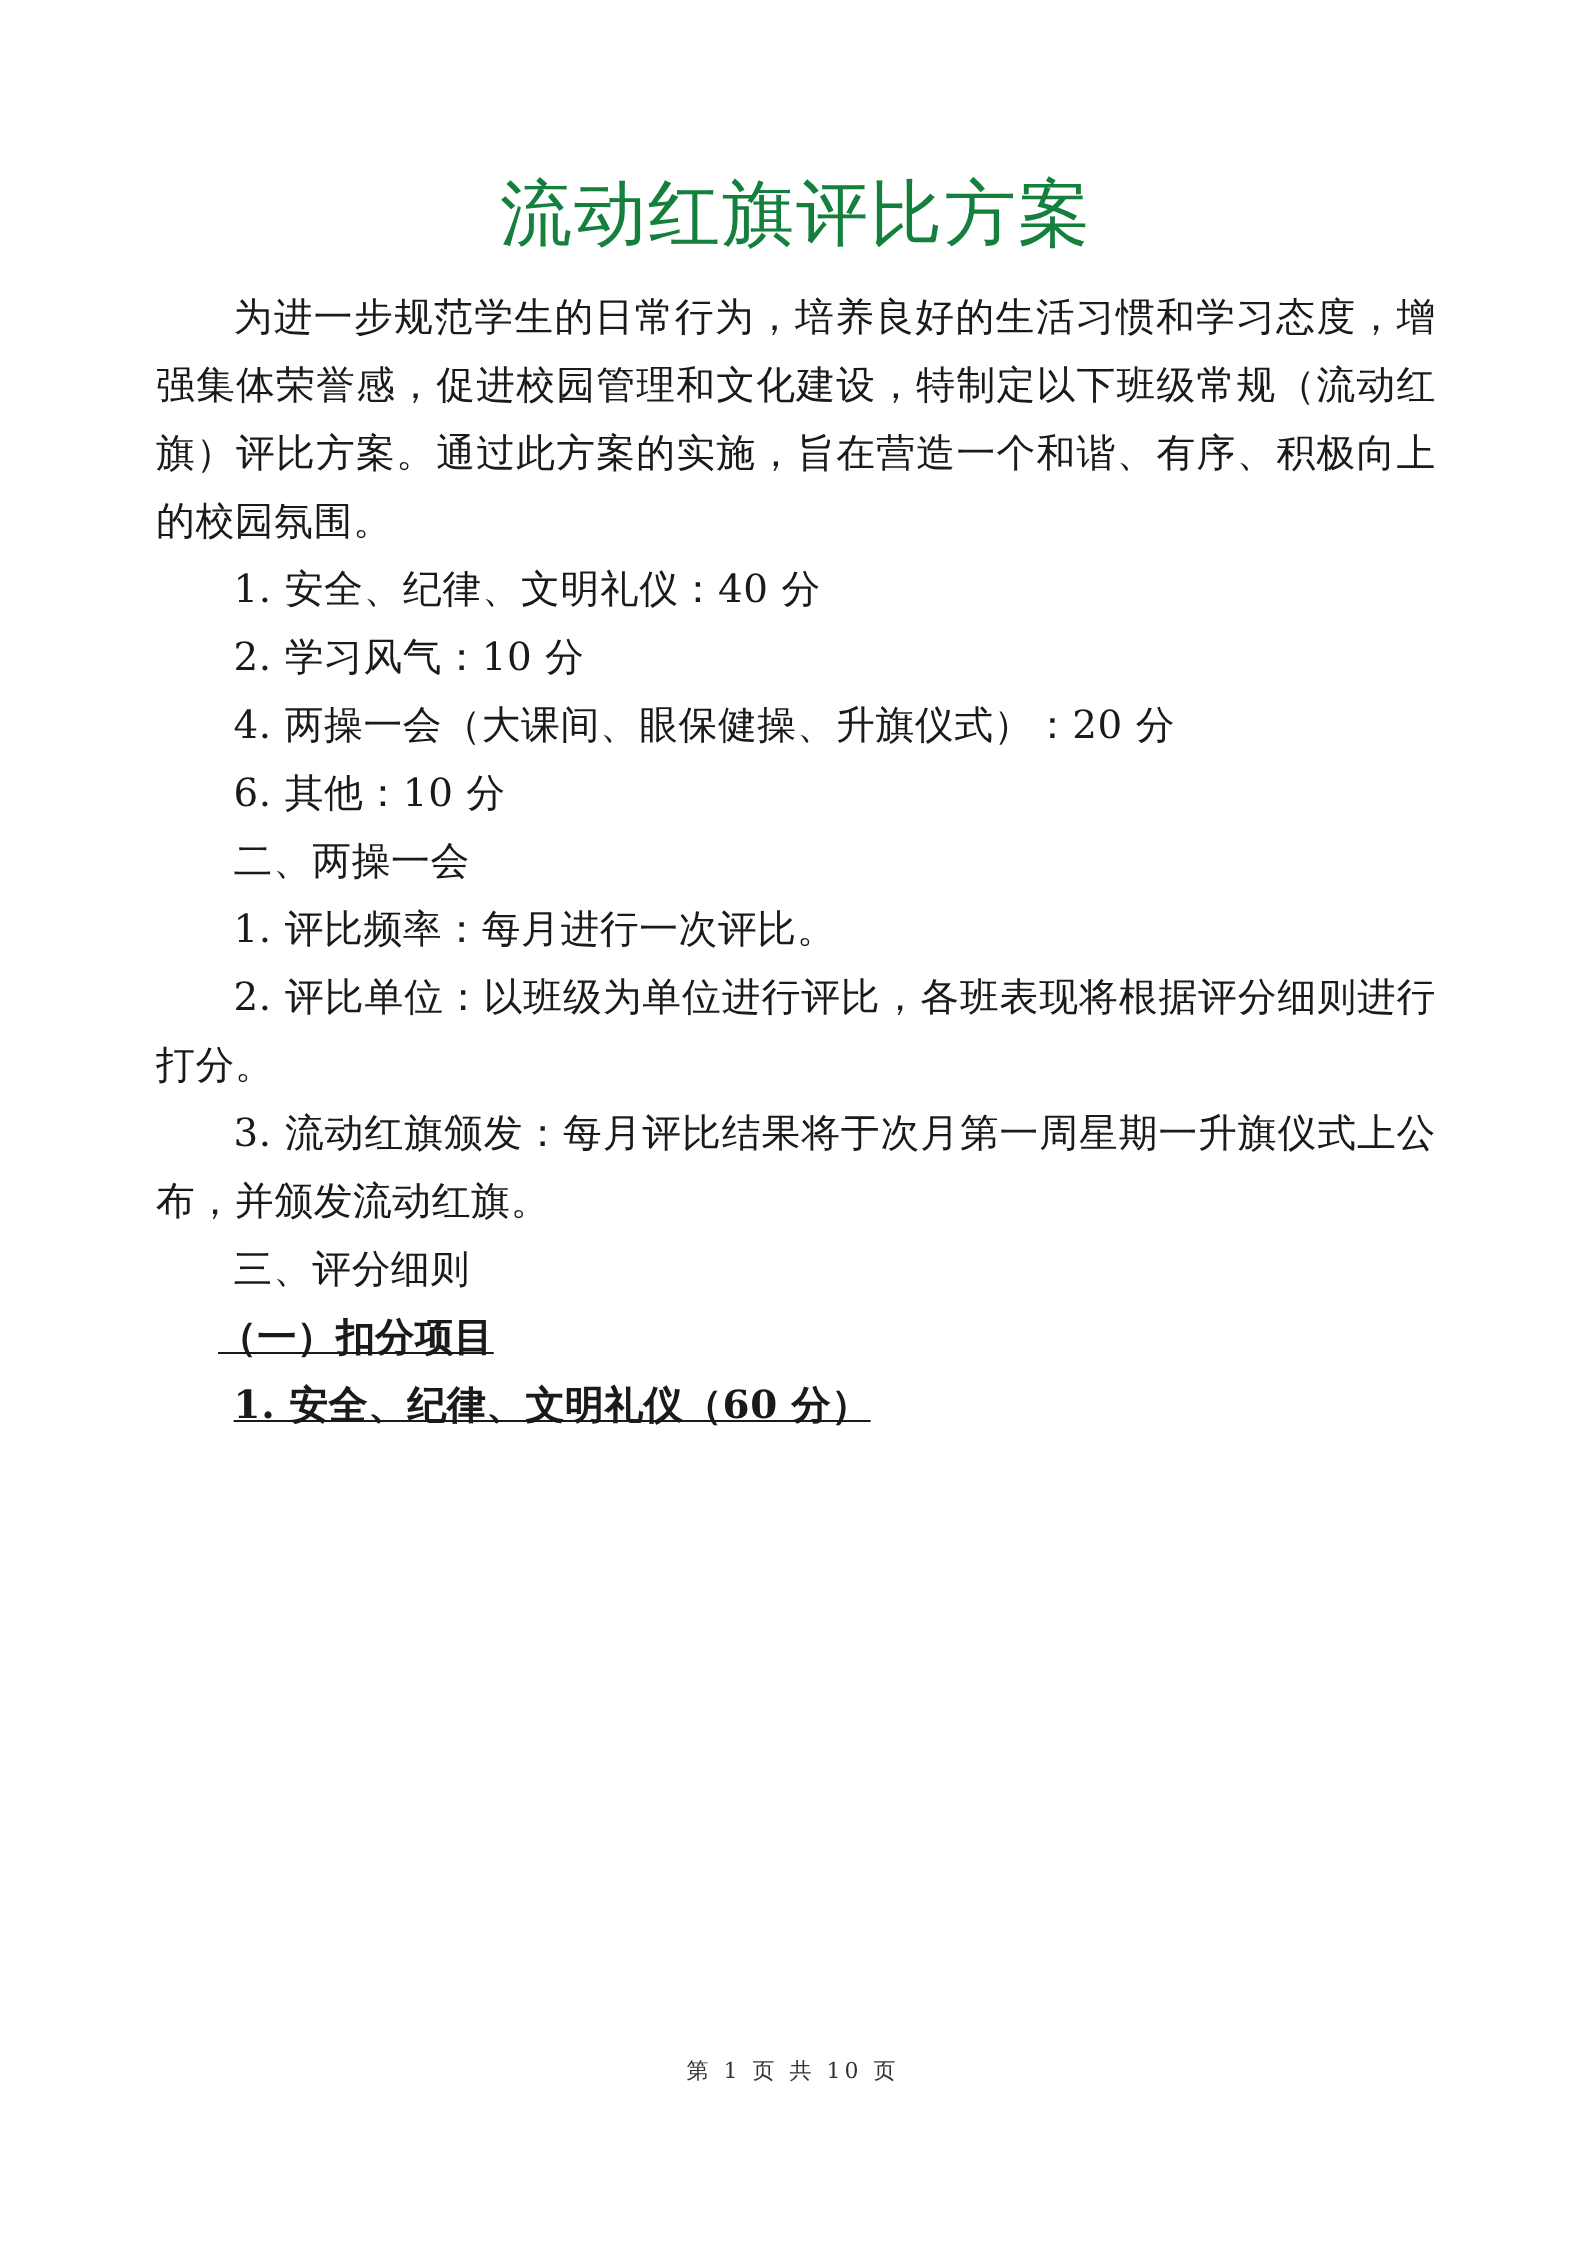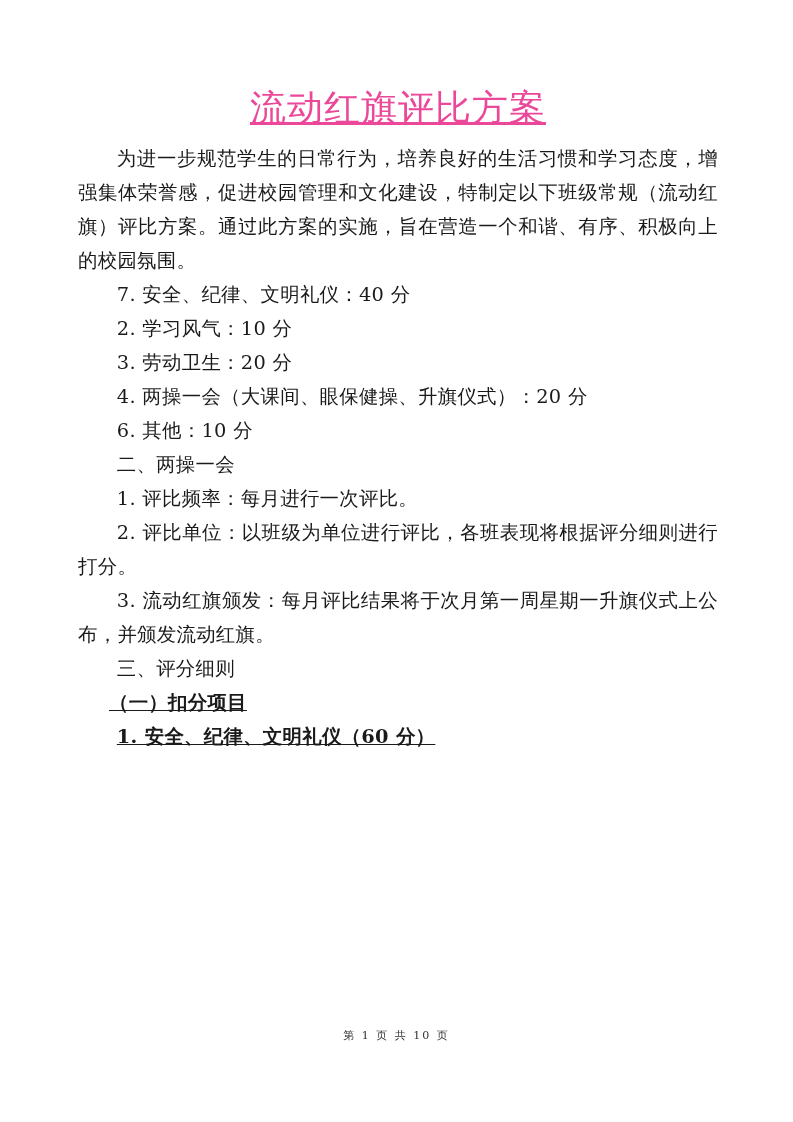--- a/index.html
+++ b/index.html
@@ -5,22 +5,21 @@
     html, body { margin: 0; padding: 0; background: #ffffff; }
     body {
       width: 793px; height: 1122px; position: relative; overflow: hidden;
       font-family: "DejaVu Serif", "Liberation Serif", serif;
       color: #1a1a1a;
     }
     .page { position: absolute; left: 78px; top: 0; width: 640px; }
     .title {
       position: absolute; top: 82px; left: 0; width: 640px;
       text-align: center; font-size: 36px; line-height: 52px; letter-spacing: 1px;
-      color: #ec4899;
-      text-decoration: underline;
+      color: #15803d;
     }
     .body { position: absolute; top: 142px; left: 0; width: 640px; }
     .p {
       font-size: 19.4px; line-height: 34px; margin: 0;
       text-align: justify; text-justify: inter-ideograph; letter-spacing: 0.3px;
     }
     .indent { text-indent: 2em; }
     .h { font-weight: bold; text-decoration: underline; }
     .footer {
       position: absolute; top: 1028px; left: 0; width: 793px; text-align: center;
@@ -29,23 +28,22 @@
   </style>
 </head>
 <body>
 
 <div class="page">
   <div class="title">流动红旗评比方案</div>
 
   <div class="body">
     <p class="p indent">为进一步规范学生的日常行为，培养良好的生活习惯和学习态度，增强集体荣誉感，促进校园管理和文化建设，特制定以下班级常规（流动红旗）评比方案。通过此方案的实施，旨在营造一个和谐、有序、积极向上的校园氛围。</p>
 
-    <p class="p indent">7. 安全、纪律、文明礼仪：40 分</p>
+    <p class="p indent">1. 安全、纪律、文明礼仪：40 分</p>
     <p class="p indent">2. 学习风气：10 分</p>
-    <p class="p indent">3. 劳动卫生：20 分</p>
     <p class="p indent">4. 两操一会（大课间、眼保健操、升旗仪式）：20 分</p>
     <p class="p indent">6. 其他：10 分</p>
 
     <p class="p indent">二、两操一会</p>
     <p class="p indent">1. 评比频率：每月进行一次评比。</p>
     <p class="p indent">2. 评比单位：以班级为单位进行评比，各班表现将根据评分细则进行打分。</p>
     <p class="p indent">3. 流动红旗颁发：每月评比结果将于次月第一周星期一升旗仪式上公布，并颁发流动红旗。</p>
 
     <p class="p indent">三、评分细则</p>
     <p class="p h" style="text-indent:1.6em">（一）扣分项目</p>

